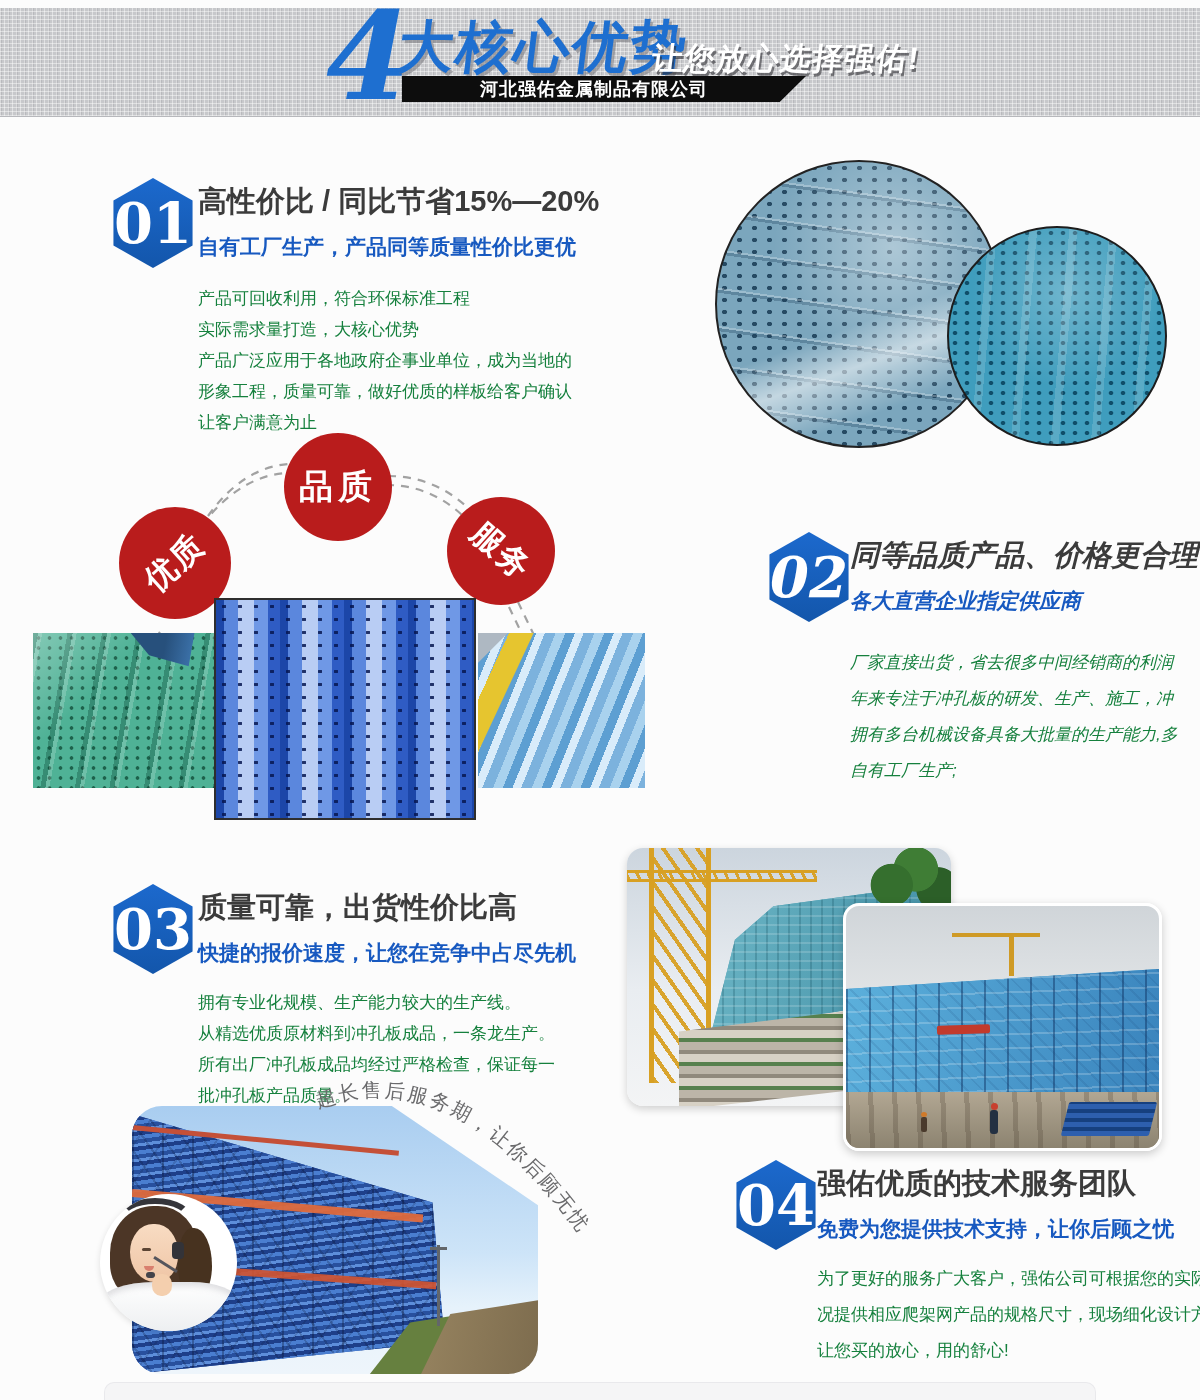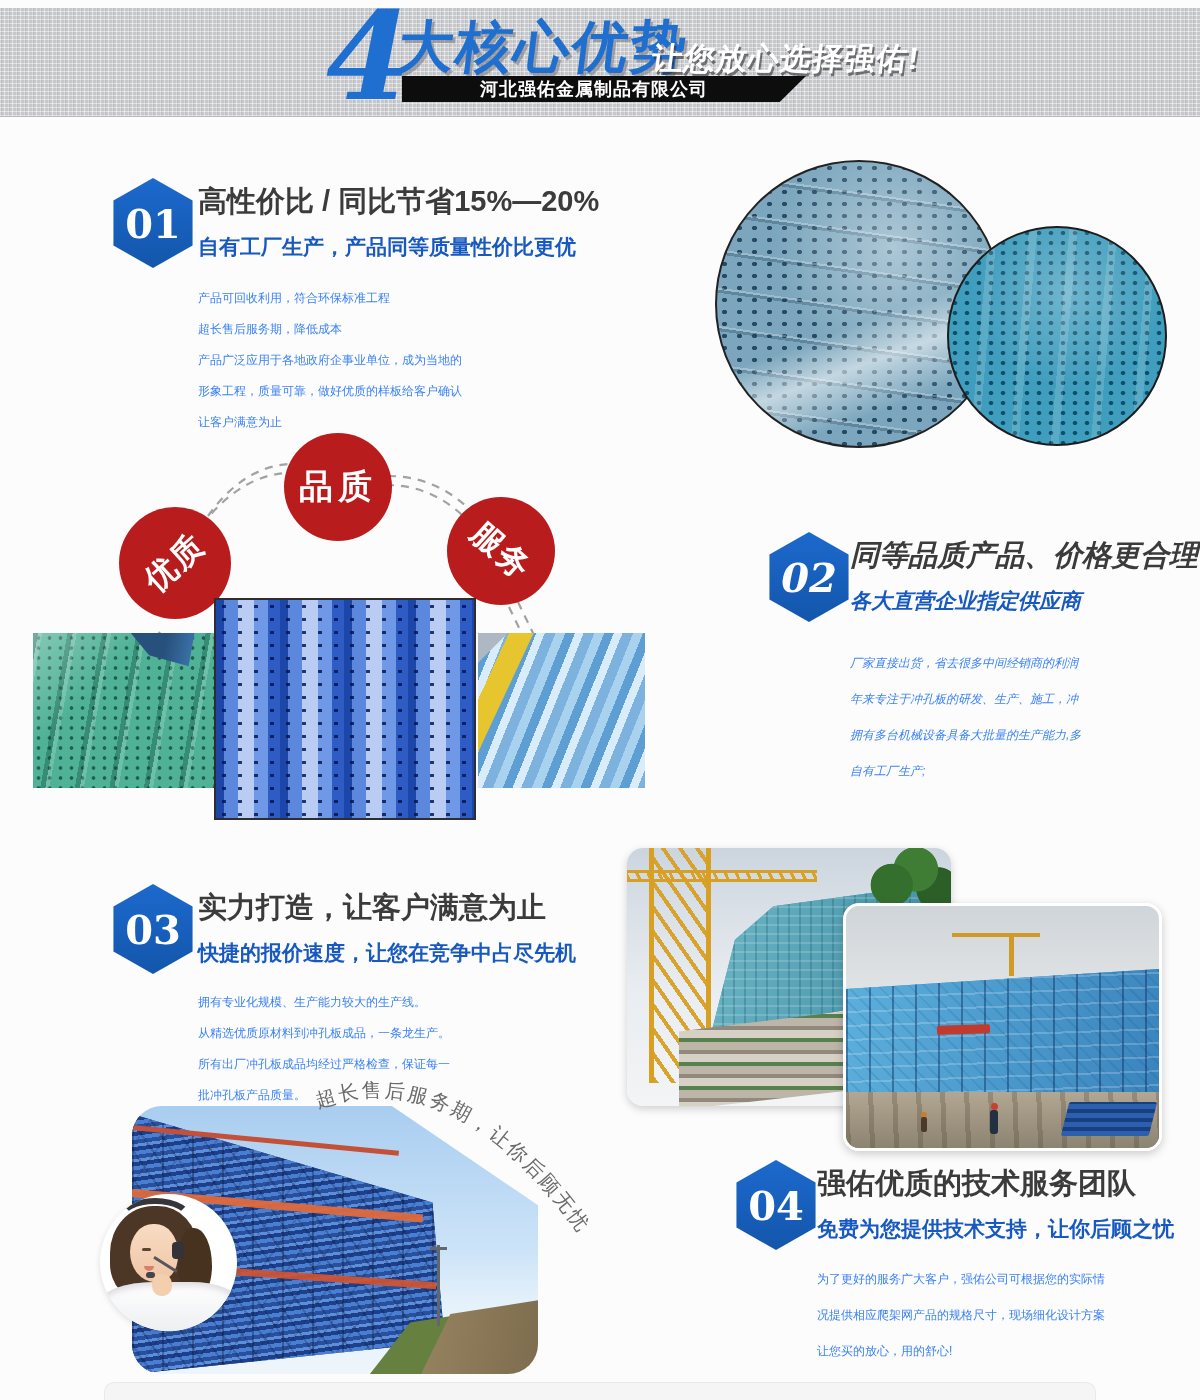--- a/index.html
+++ b/index.html
@@ -46,27 +46,27 @@
   .adv { position:absolute; z-index:4; }
   .s1 { left:110px; top:176px; width:560px; }
   .s2 { left:766px; top:530px; width:460px;font-style:italic; }
   .s3 { left:110px; top:882px; width:565px; }
   .s4 { left:733px; top:1158px; width:465px; }
   .hex {
     position:absolute; left:0; top:2px; width:86px; height:90px;
     background:linear-gradient(180deg,#1c69cd,#1356ab);
     clip-path:polygon(50% 0,96% 25%,96% 75%,50% 100%,4% 75%,4% 25%);
     display:flex; align-items:center; justify-content:center;
-    color:#fff; font-family:"DejaVu Serif", serif; font-weight:bold; font-size:40px;text-align:right;
+    color:#fff; font-family:"DejaVu Serif", serif; font-weight:bold; font-size:56px;text-align:right;
   }
   .adv-text { margin-left:88px; }
   .s2 .adv-text, .s4 .adv-text { margin-left:84px; }
   .adv-title { font-size:29px; font-weight:bold; color:#3b3b3b; padding-top:6px; white-space:nowrap; }
   .adv-sub { font-size:21px; font-weight:bold; color:#1759c0; margin-top:11px; white-space:nowrap; }
-  .adv-body { margin-top:22px; font-size:12px; color:#3b82f6; }
+  .adv-body { margin-top:22px; font-size:17px; color:#15803d; }
   .s1 .adv-body { line-height:31px; }
   .s3 .adv-body { line-height:31px; margin-top:20px; }
   .s2 .adv-body { line-height:36px; margin-top:30px; }
   .s4 .adv-body { line-height:36px; margin-top:18px; }
   .bline { white-space:nowrap; }
 
   
   .gcircle {
     position:absolute; border-radius:50%; background:#b91c1c; z-index:3;
     display:flex; align-items:center; justify-content:center;
@@ -276,21 +276,21 @@
 
   <section class="adv s1">
     <div class="hex">
       <span>01</span>
     </div>
     <div class="adv-text">
       <div class="adv-title">高性价比 / 同比节省15%—20%</div>
       <div class="adv-sub">自有工厂生产，产品同等质量性价比更优</div>
       <div class="adv-body">
         <div class="bline">产品可回收利用，符合环保标准工程</div>
-        <div class="bline">超长售后服务期，降低成本</div>
+        <div class="bline">实际需求量打造，大核心优势</div>
         <div class="bline">产品广泛应用于各地政府企事业单位，成为当地的</div>
         <div class="bline">形象工程，质量可靠，做好优质的样板给客户确认</div>
         <div class="bline">让客户满意为止</div>
       </div>
     </div>
   </section>
 
   <section class="adv s2">
     <div class="hex">
       <span>02</span>
@@ -305,21 +305,21 @@
         <div class="bline">自有工厂生产;</div>
       </div>
     </div>
   </section>
 
   <section class="adv s3">
     <div class="hex">
       <span>03</span>
     </div>
     <div class="adv-text">
-      <div class="adv-title">实力打造，让客户满意为止</div>
+      <div class="adv-title">质量可靠，出货性价比高</div>
       <div class="adv-sub">快捷的报价速度，让您在竞争中占尽先机</div>
       <div class="adv-body">
         <div class="bline">拥有专业化规模、生产能力较大的生产线。</div>
         <div class="bline">从精选优质原材料到冲孔板成品，一条龙生产。</div>
         <div class="bline">所有出厂冲孔板成品均经过严格检查，保证每一</div>
         <div class="bline">批冲孔板产品质量。</div>
       </div>
     </div>
   </section>
 

